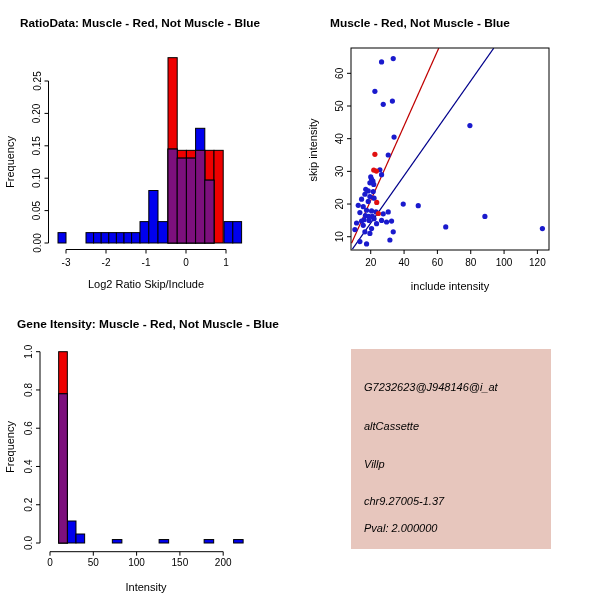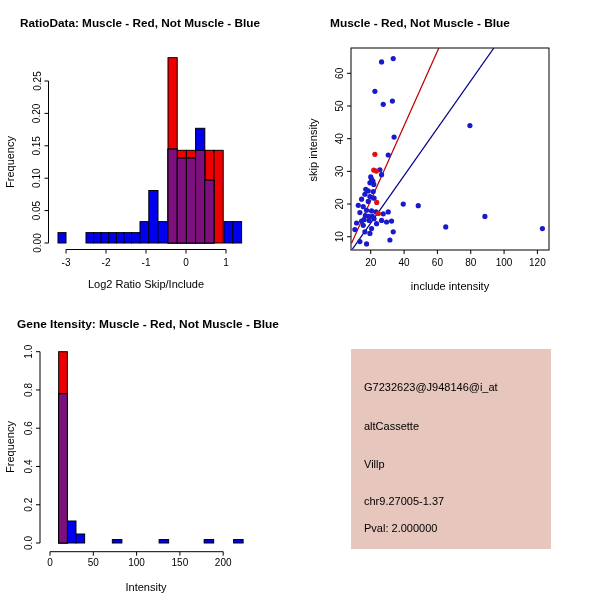--- a/index.html
+++ b/index.html
@@ -1,20 +1,20 @@
 <!DOCTYPE html>
 <html><head>
 <meta charset="utf-8">
 <style>
   html,body{margin:0;padding:0;background:#ffffff;}
   #screen{position:relative;width:600px;height:600px;background:#ffffff;overflow:hidden;
           font-family:"Liberation Sans", sans-serif;}
   .panel{position:absolute;width:300px;height:300px;}
   #p1{left:0;top:0;}   #p2{left:300px;top:0;}
-  #p3{left:0;top:300px;} #p4{left:300px;top:300px;}
+  #p3{left:0;top:300px;} #p4{left:300px;top:300px;font-style:italic;}
   svg{display:block;}
   text{fill:#000000;}
   .title{font-size:11px;font-weight:bold;}
   .axlab{font-size:11px;}
   .tick{font-size:10px;}
   .infoline{font-size:11px;}
 </style>
 </head>
 <body>
 

